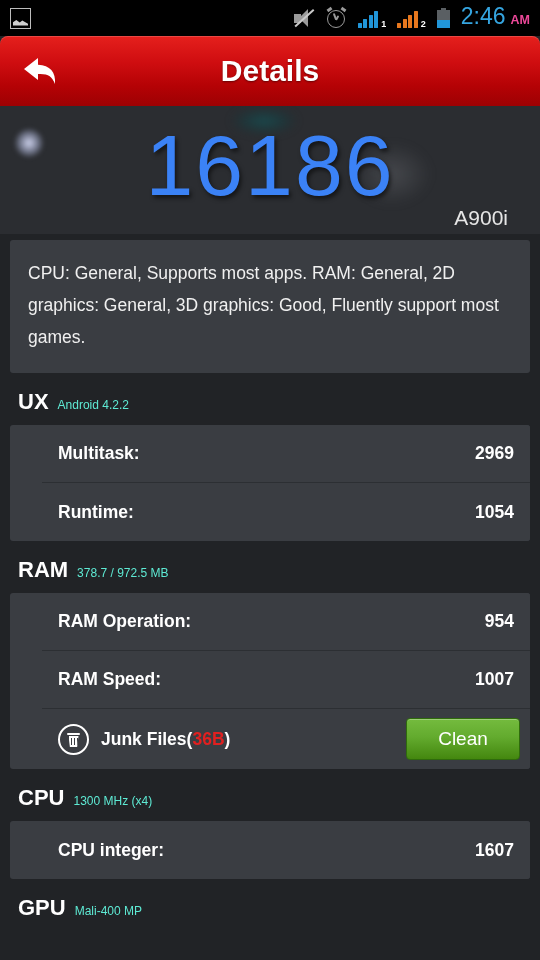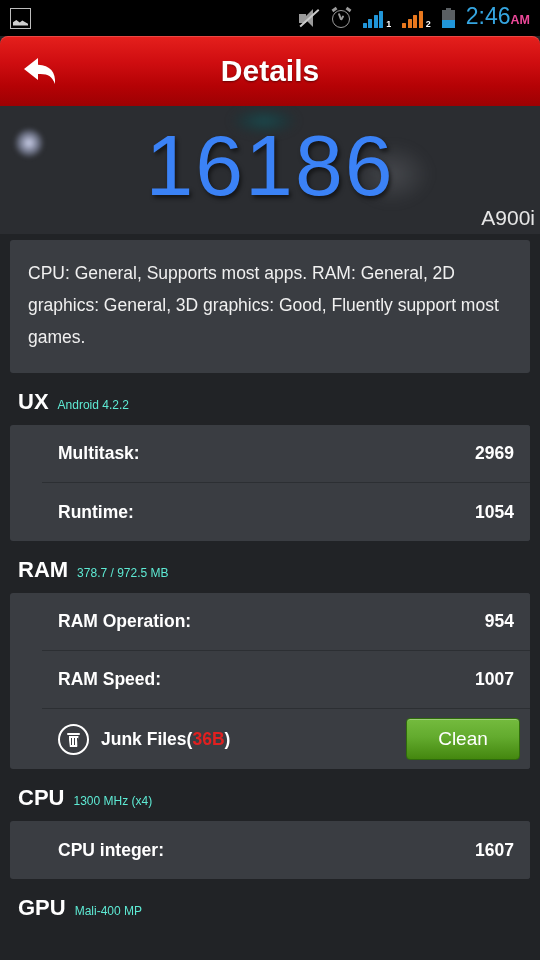--- a/index.html
+++ b/index.html
@@ -67,21 +67,21 @@
   .sig .num {
     position:absolute; right:0px; bottom:-1px;
     font-size:9px; color:#fff; font-weight:bold; line-height:9px;
   }
   .ic-batt { position:relative; width:13px; height:20px; }
   .ic-batt .cap { position:absolute; left:4px; top:0; width:5px; height:2px; background:#5a5f63; }
   .ic-batt .body { position:absolute; left:0; top:2px; width:13px; height:18px; background:#5a5f63; }
   .ic-batt .fill { position:absolute; left:0; bottom:0; width:13px; height:8px; background:#2196d9; }
   .clock {
     color:#35a5e0; font-size:23px; letter-spacing:0px; line-height:23px;
-    display:flex; align-items:baseline; 
+    display:flex; align-items:baseline; gap:5px;
   }
   .clock .ampm { font-size:12.5px; color:#ec4899;font-weight:bold; }
 
   
   .header {
     height:70px; margin:0; position:relative;
     background:linear-gradient(to bottom,#e5201d 0%, #cf0d10 38%, #b40205 72%, #9d0103 100%);
     border-radius:8px 8px 0 0;
     display:flex; align-items:center; justify-content:center;
     box-shadow:inset 0 1px 0 rgba(255,255,255,.18);
@@ -116,21 +116,21 @@
     background:radial-gradient(ellipse, rgba(120,122,128,.35) 0%, rgba(90,92,98,0) 70%);
     filter:blur(5px);
   }
   .score {
     position:absolute; left:0; right:0; top:12px; text-align:center;
     font-size:86px; font-weight:normal; color:#3b82f6; letter-spacing:2px;
     text-shadow:2px 3px 4px rgba(0,0,0,.55);
     line-height:95px;
   }
   .device {
-    position:absolute; right:5px; bottom:4px;
+    position:absolute; right:32px; bottom:4px;
     font-size:21px; color:#e6e6e6;
   }
 
   
   .desc {
     margin:6px 10px 0 10px;
     background:#3a3d42;
     border-radius:3px;
     padding:17px 18px 20px 18px;
     color:#f0f0f0; font-size:17.5px; line-height:32px;

